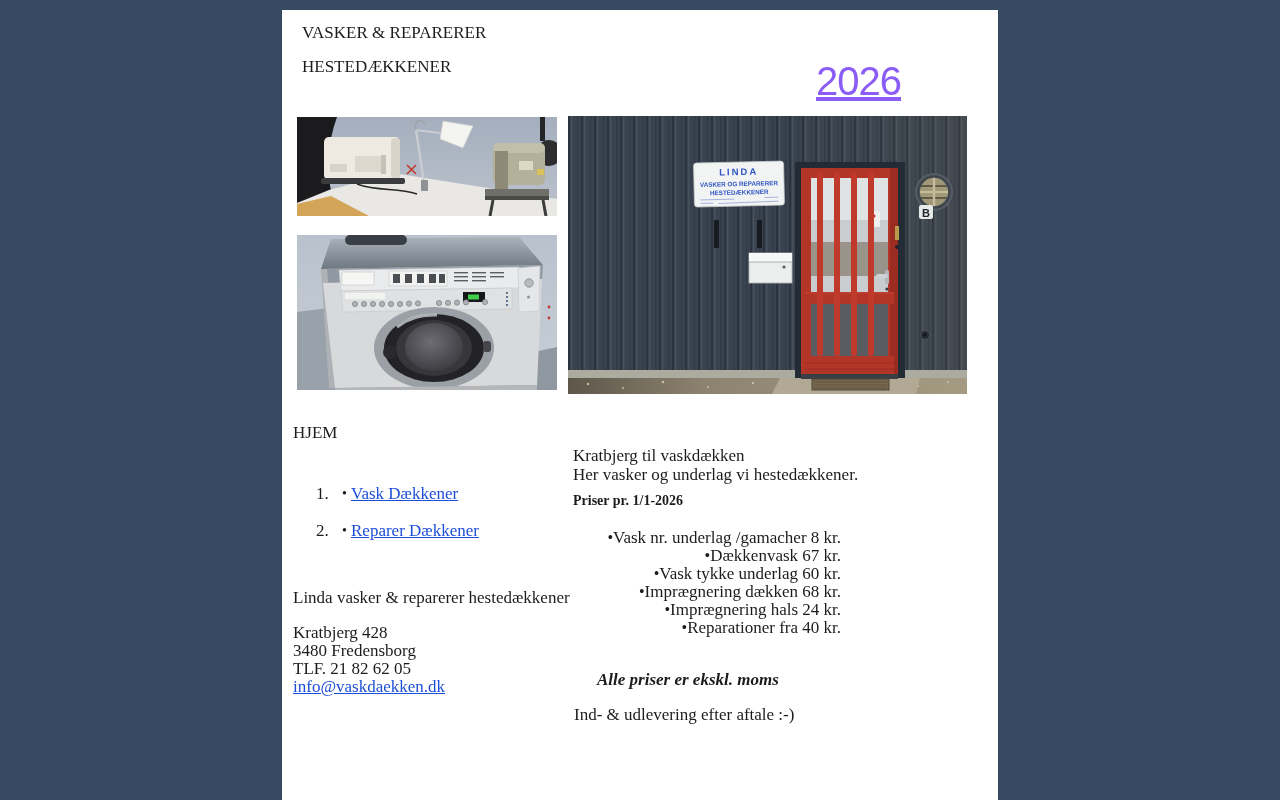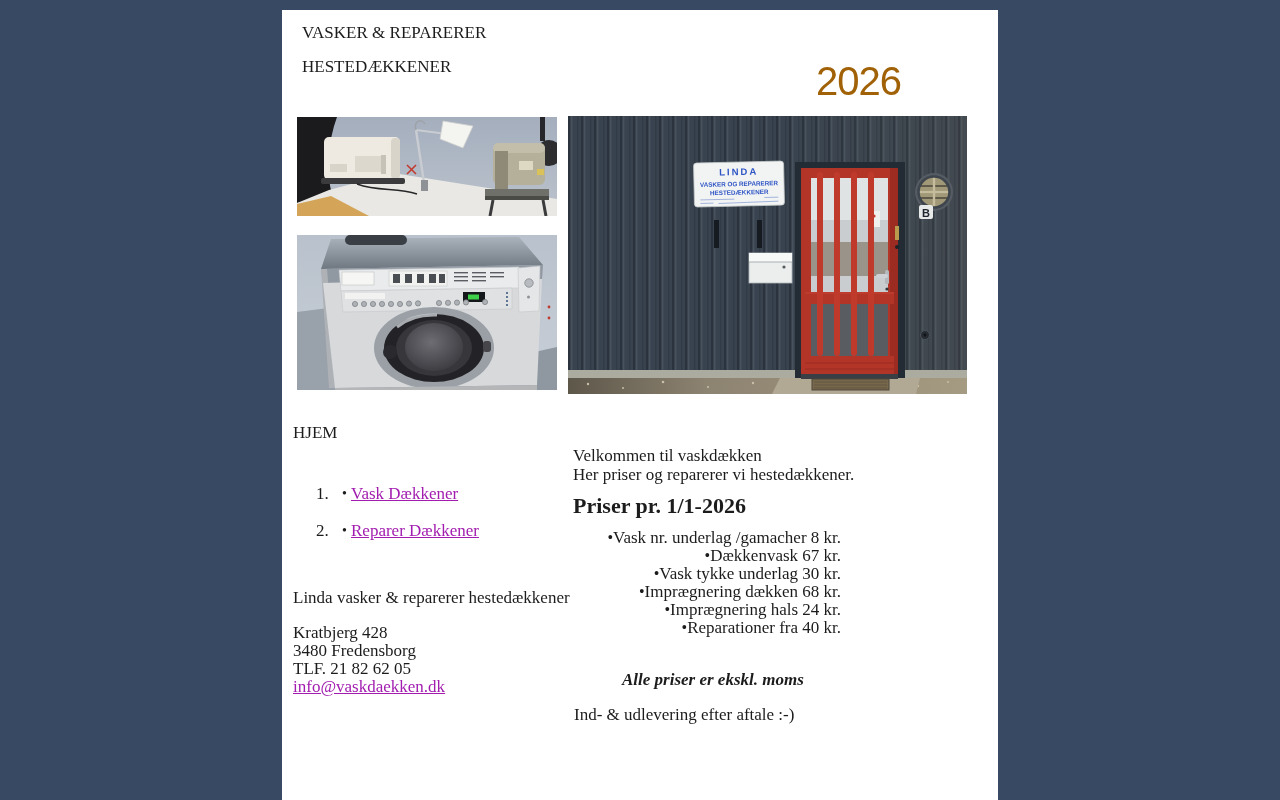--- a/index.html
+++ b/index.html
@@ -16,40 +16,41 @@
     background:#ffffff;
   }
   .abs { position:absolute; }
   .site-title { left:20px; font-size:17px; white-space:nowrap; }
   .site-title1 { top:13px; }
   .site-title2 { top:47px; }
   .year {
     left:534px; top:50px;
     font-family:"Liberation Sans", sans-serif;
     font-size:40px; line-height:42px; letter-spacing:-1px;
-    color:#a16207;
+    color:#8b5cf6;
+    text-decoration:underline;
   }
   .photo { overflow:hidden; font-size:0; }
   .photo svg { display:block; }
   .photo-sewing   { left:15px;  top:107px; width:260px; height:99px; }
   .photo-washer   { left:15px;  top:225px; width:260px; height:155px; }
   .photo-entrance { left:286px; top:106px; width:399px; height:278px; }
   .hjem { left:11px; top:413px; font-size:17px; }
   .nav-item { left:34px; font-size:17px; white-space:nowrap; }
   .nav-item .num { display:inline-block; width:22px; }
   .nav-item .dot { display:inline-block; width:13px; text-align:center; font-size:14px; vertical-align:1px; }
-  a.link, a.email { color:#a21caf; text-decoration:underline; cursor:pointer; }
+  a.link, a.email { color:#1d4ed8; text-decoration:underline; cursor:pointer; }
   .contact-name { left:11px; top:578px; font-size:17px; white-space:nowrap;text-align:center; }
   .contact-block { left:11px; top:614px; font-size:17px; line-height:18px; }
   .welcome { left:291px; top:436px; font-size:17px; line-height:19px; white-space:nowrap; }
-  .prices-heading { left:291px; top:483px; font-size:22px; font-weight:bold; }
+  .prices-heading { left:291px; top:483px; font-size:14px; font-weight:bold; }
   .price-list { left:315px; top:519px; font-size:17px; line-height:18px;text-align:right; }
   .price-item { white-space:nowrap; }
   .price-item .pdot { display:inline-block; width:16px; font-size:16px; }
-  .vat { left:340px; top:660px; font-size:17px; font-weight:bold; font-style:italic; }
+  .vat { left:315px; top:660px; font-size:17px; font-weight:bold; font-style:italic; }
   .delivery { left:292px; top:695px; font-size:17px; }
 </style>
 </head>
 <body>
 
 <div class="content">
 
   <div class="abs site-title site-title1">VASKER &amp; REPARERER</div>
   <div class="abs site-title site-title2">HESTEDÆKKENER</div>
   <div class="abs year">2026</div>
@@ -325,30 +326,30 @@
 
   <div class="abs contact-name">Linda vasker &amp; reparerer hestedækkener</div>
   <div class="abs contact-block">
     <div>Kratbjerg 428</div>
     <div>3480 Fredensborg</div>
     <div>TLF. 21 82 62 05</div>
     <div><a href="#" class="email">info@vaskdaekken.dk</a></div>
   </div>
 
   <div class="abs welcome">
-    <div>Velkommen til vaskdækken</div>
-    <div>Her priser og reparerer vi hestedækkener.</div>
+    <div>Kratbjerg til vaskdækken</div>
+    <div>Her vasker og underlag vi hestedækkener.</div>
   </div>
 
   <div class="abs prices-heading">Priser pr. 1/1-2026</div>
 
   <div class="abs price-list">
     <div class="price-item"><span class="pdot">•</span><span>Vask nr. underlag /gamacher 8 kr.</span></div>
     <div class="price-item"><span class="pdot">•</span><span>Dækkenvask 67 kr.</span></div>
-    <div class="price-item"><span class="pdot">•</span><span>Vask tykke underlag 30 kr.</span></div>
+    <div class="price-item"><span class="pdot">•</span><span>Vask tykke underlag 60 kr.</span></div>
     <div class="price-item"><span class="pdot">•</span><span>Imprægnering dækken 68 kr.</span></div>
     <div class="price-item"><span class="pdot">•</span><span>Imprægnering hals 24 kr.</span></div>
     <div class="price-item"><span class="pdot">•</span><span>Reparationer fra 40 kr.</span></div>
   </div>
 
   <div class="abs vat">Alle priser er ekskl. moms</div>
   <div class="abs delivery">Ind- &amp; udlevering efter aftale :-)</div>
 
 </div>
 

